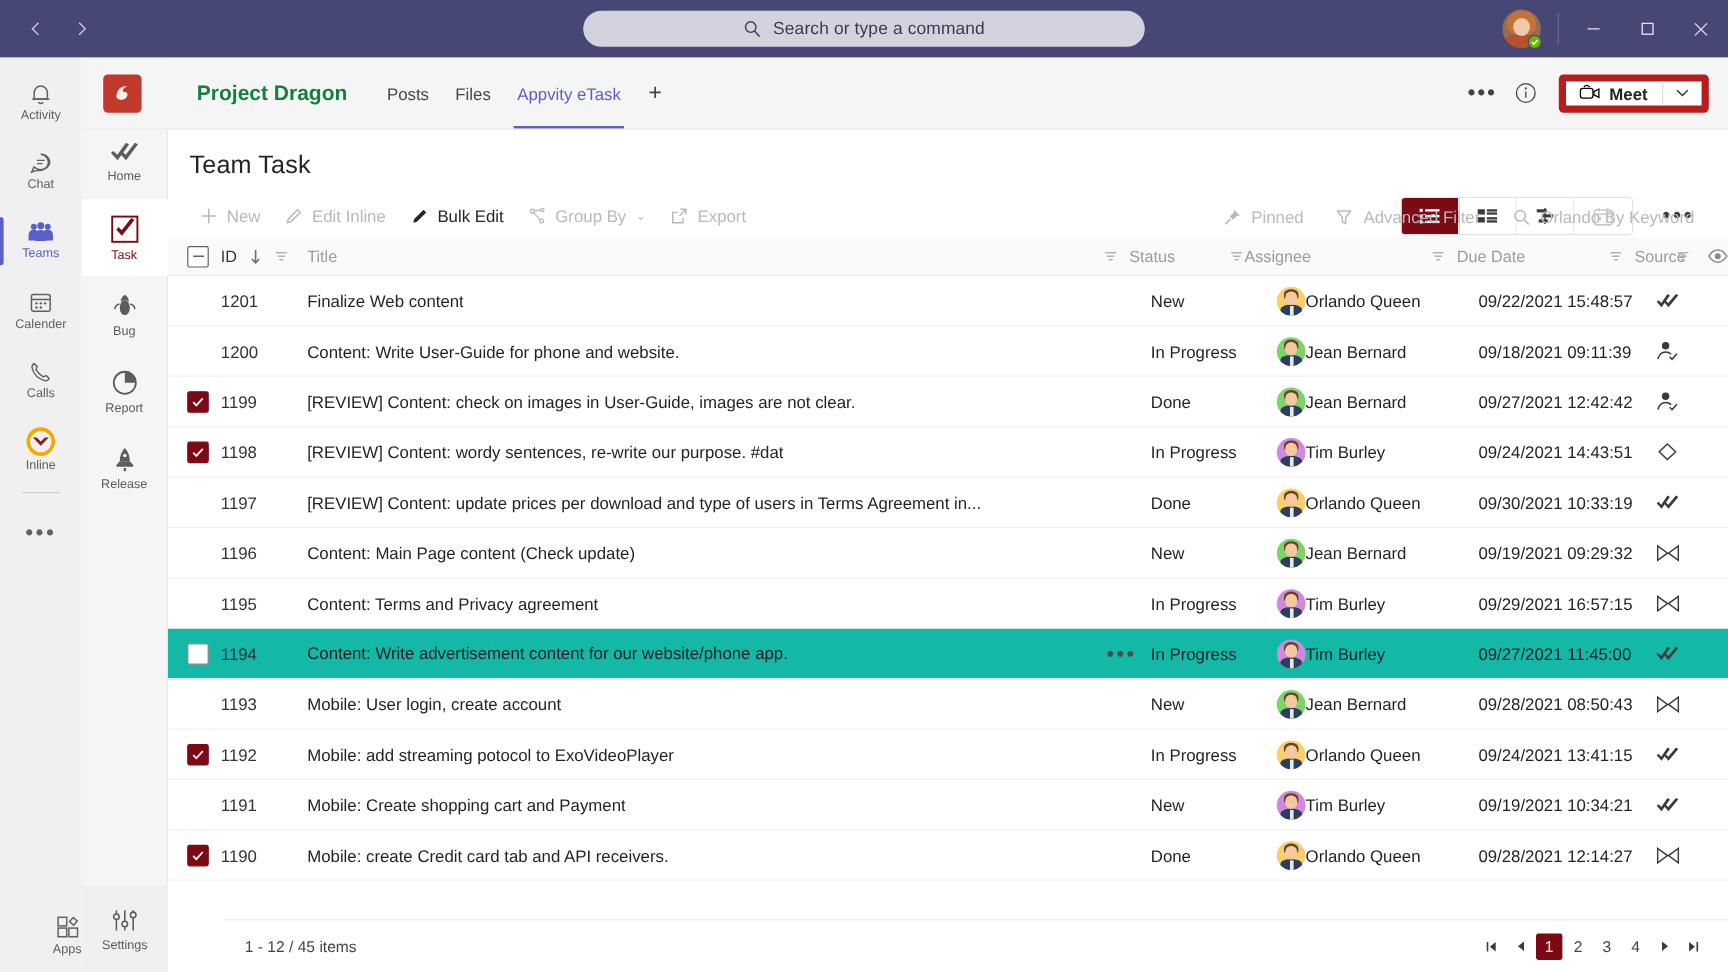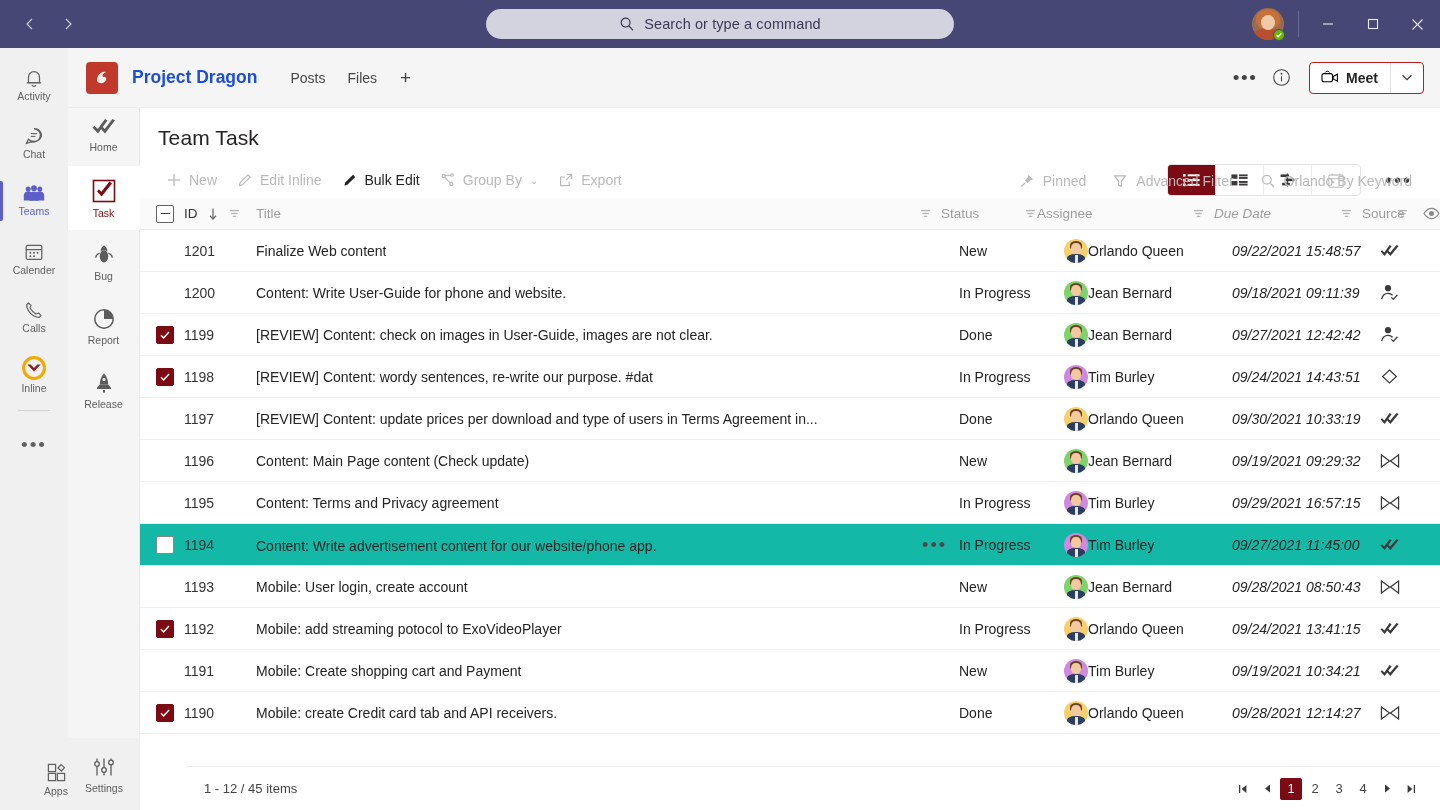--- a/index.html
+++ b/index.html
@@ -109,41 +109,41 @@
     position: absolute; left: 68px; right: 0; top: 48px; height: 60px;
     background: #f5f5f5; display: flex; align-items: center;
     padding: 0 16px 0 18px; border-bottom: 1px solid #ebebeb; z-index: 5;
   }
   .team-logo {
     width: 32px; height: 32px; border-radius: 4px; flex: 0 0 32px;
     background: #c0392b; display: flex; align-items: center;
     justify-content: center; margin-right: 14px; overflow: hidden;
   }
   .team-name {
-    font-size: 17.5px; font-weight: bold; color: #1d4ed8; margin-right: 22px;
+    font-size: 17.5px; font-weight: bold; color: #15803d; margin-right: 22px; margin-left: 32px;
   }
   .team-tab {
     font-size: 14px; color: #484644; padding: 0 11px; height: 58px;
     display: flex; align-items: center; position: relative;
   }
   .team-tab.active { color: #5b5fc7; }
   .team-tab.active::after {
     content: ""; position: absolute; left: 8px; right: 8px; bottom: 0;
     height: 2px; background: #5b5fc7;
   }
   .tab-plus { color: #424242; font-size: 19px; padding: 0 12px; }
   .teambar-right {
     margin-left: auto; display: flex; align-items: center; gap: 4px;
   }
   .tb-icon-btn {
     width: 32px; height: 32px; display: flex; align-items: center;
     justify-content: center; color: #444; border-radius: 3px;
   }
   .meet-btn {
-    height: 32px; border: 1px solid #b91c1c; border-radius: 4px;
+    height: 32px; border: 6px solid #b91c1c; border-radius: 4px;
     background: #fff; display: flex; align-items: center; margin-left: 8px; text-align: right;
   }
   .meet-main {
     display: flex; align-items: center; gap: 7px; padding: 0 12px 0 11px;
     height: 100%; border-right: 1px solid #e0e0e0;
   }
   .meet-label { font-size: 14px; font-weight: bold; color: #242424; }
   .meet-caret {
     width: 32px; height: 100%; display: flex; align-items: center;
     justify-content: center; color: #333;
@@ -220,32 +220,32 @@
     display: flex; align-items: center; height: 42px;
     border-bottom: 1px solid #f0f0f0; padding-left: 16px;
     font-size: 14px; color: #242424;
   }
   .row.hover { background: #14b8a6; }
   .c-check { width: 28px; flex: 0 0 28px; display: flex; align-items: center; }
   .c-id { width: 72px; flex: 0 0 72px; color: #333; }
   .c-title {
     flex: 1; min-width: 0; white-space: nowrap; overflow: hidden;
     text-overflow: ellipsis; padding-right: 12px; display: flex;
-    align-items: flex-end;
+    align-items: flex-start;
   }
   .title-text { overflow: hidden; text-overflow: ellipsis; white-space: nowrap; }
   .row-dots {
     margin-left: auto; color: #4a4a4a; font-size: 18px; letter-spacing: 2px;
     line-height: 1; padding-left: 14px; flex: 0 0 auto;
   }
   .c-status { width: 105px; flex: 0 0 105px; }
   .c-assignee {
     width: 168px; flex: 0 0 168px; display: flex; align-items: center; gap: 0;
   }
-  .c-due { width: 148px; flex: 0 0 148px; font-style: italic; }
+  .c-due { width: 148px; flex: 0 0 148px; }
   .c-source {
     width: 60px; flex: 0 0 60px; display: flex; align-items: center;
   }
   .av {
     width: 24px; height: 24px; border-radius: 50%; flex: 0 0 24px;
     position: relative; overflow: hidden;
   }
   .av .ahair {
     position: absolute; left: 6px; top: 2px; width: 12px; height: 8px;
     background: #6b4226; border-radius: 50% 50% 20% 20%;
@@ -342,20 +342,21 @@
   <div class="team-logo">
     <svg width="26" height="26" viewBox="0 0 26 26">
       <circle cx="13" cy="13" r="13" fill="#c0392b"></circle>
       <path d="M8 16 C8 10 12 6 17 7 C14 8 13 10 14 12 C16 11 18 13 17 15 C16 18 11 20 8 16 Z" fill="#fff" opacity=".92"></path>
       <circle cx="14.6" cy="10.4" r="1" fill="#c0392b"></circle>
     </svg>
   </div>
   <div class="team-name">Project Dragon</div>
   <div class="team-tab">Posts</div>
   <div class="team-tab">Files</div>
+  <div class="team-tab active">Appvity eTask</div>
   <div class="tab-plus">+</div>
 
   <div class="teambar-right">
     <div class="tb-icon-btn" style="font-size:19px;letter-spacing:1.5px;line-height:1">•••</div>
     <div class="tb-icon-btn">
       <svg width="19" height="19" viewBox="0 0 19 19">
           <circle cx="9.5" cy="9.5" r="7.8" fill="none" stroke="currentColor" stroke-width="1.1"></circle>
           <circle cx="9.5" cy="5.7" r=".95" fill="currentColor"></circle>
           <line x1="9.5" y1="8.3" x2="9.5" y2="13.4" stroke="currentColor" stroke-width="1.1"></line>
         </svg>

